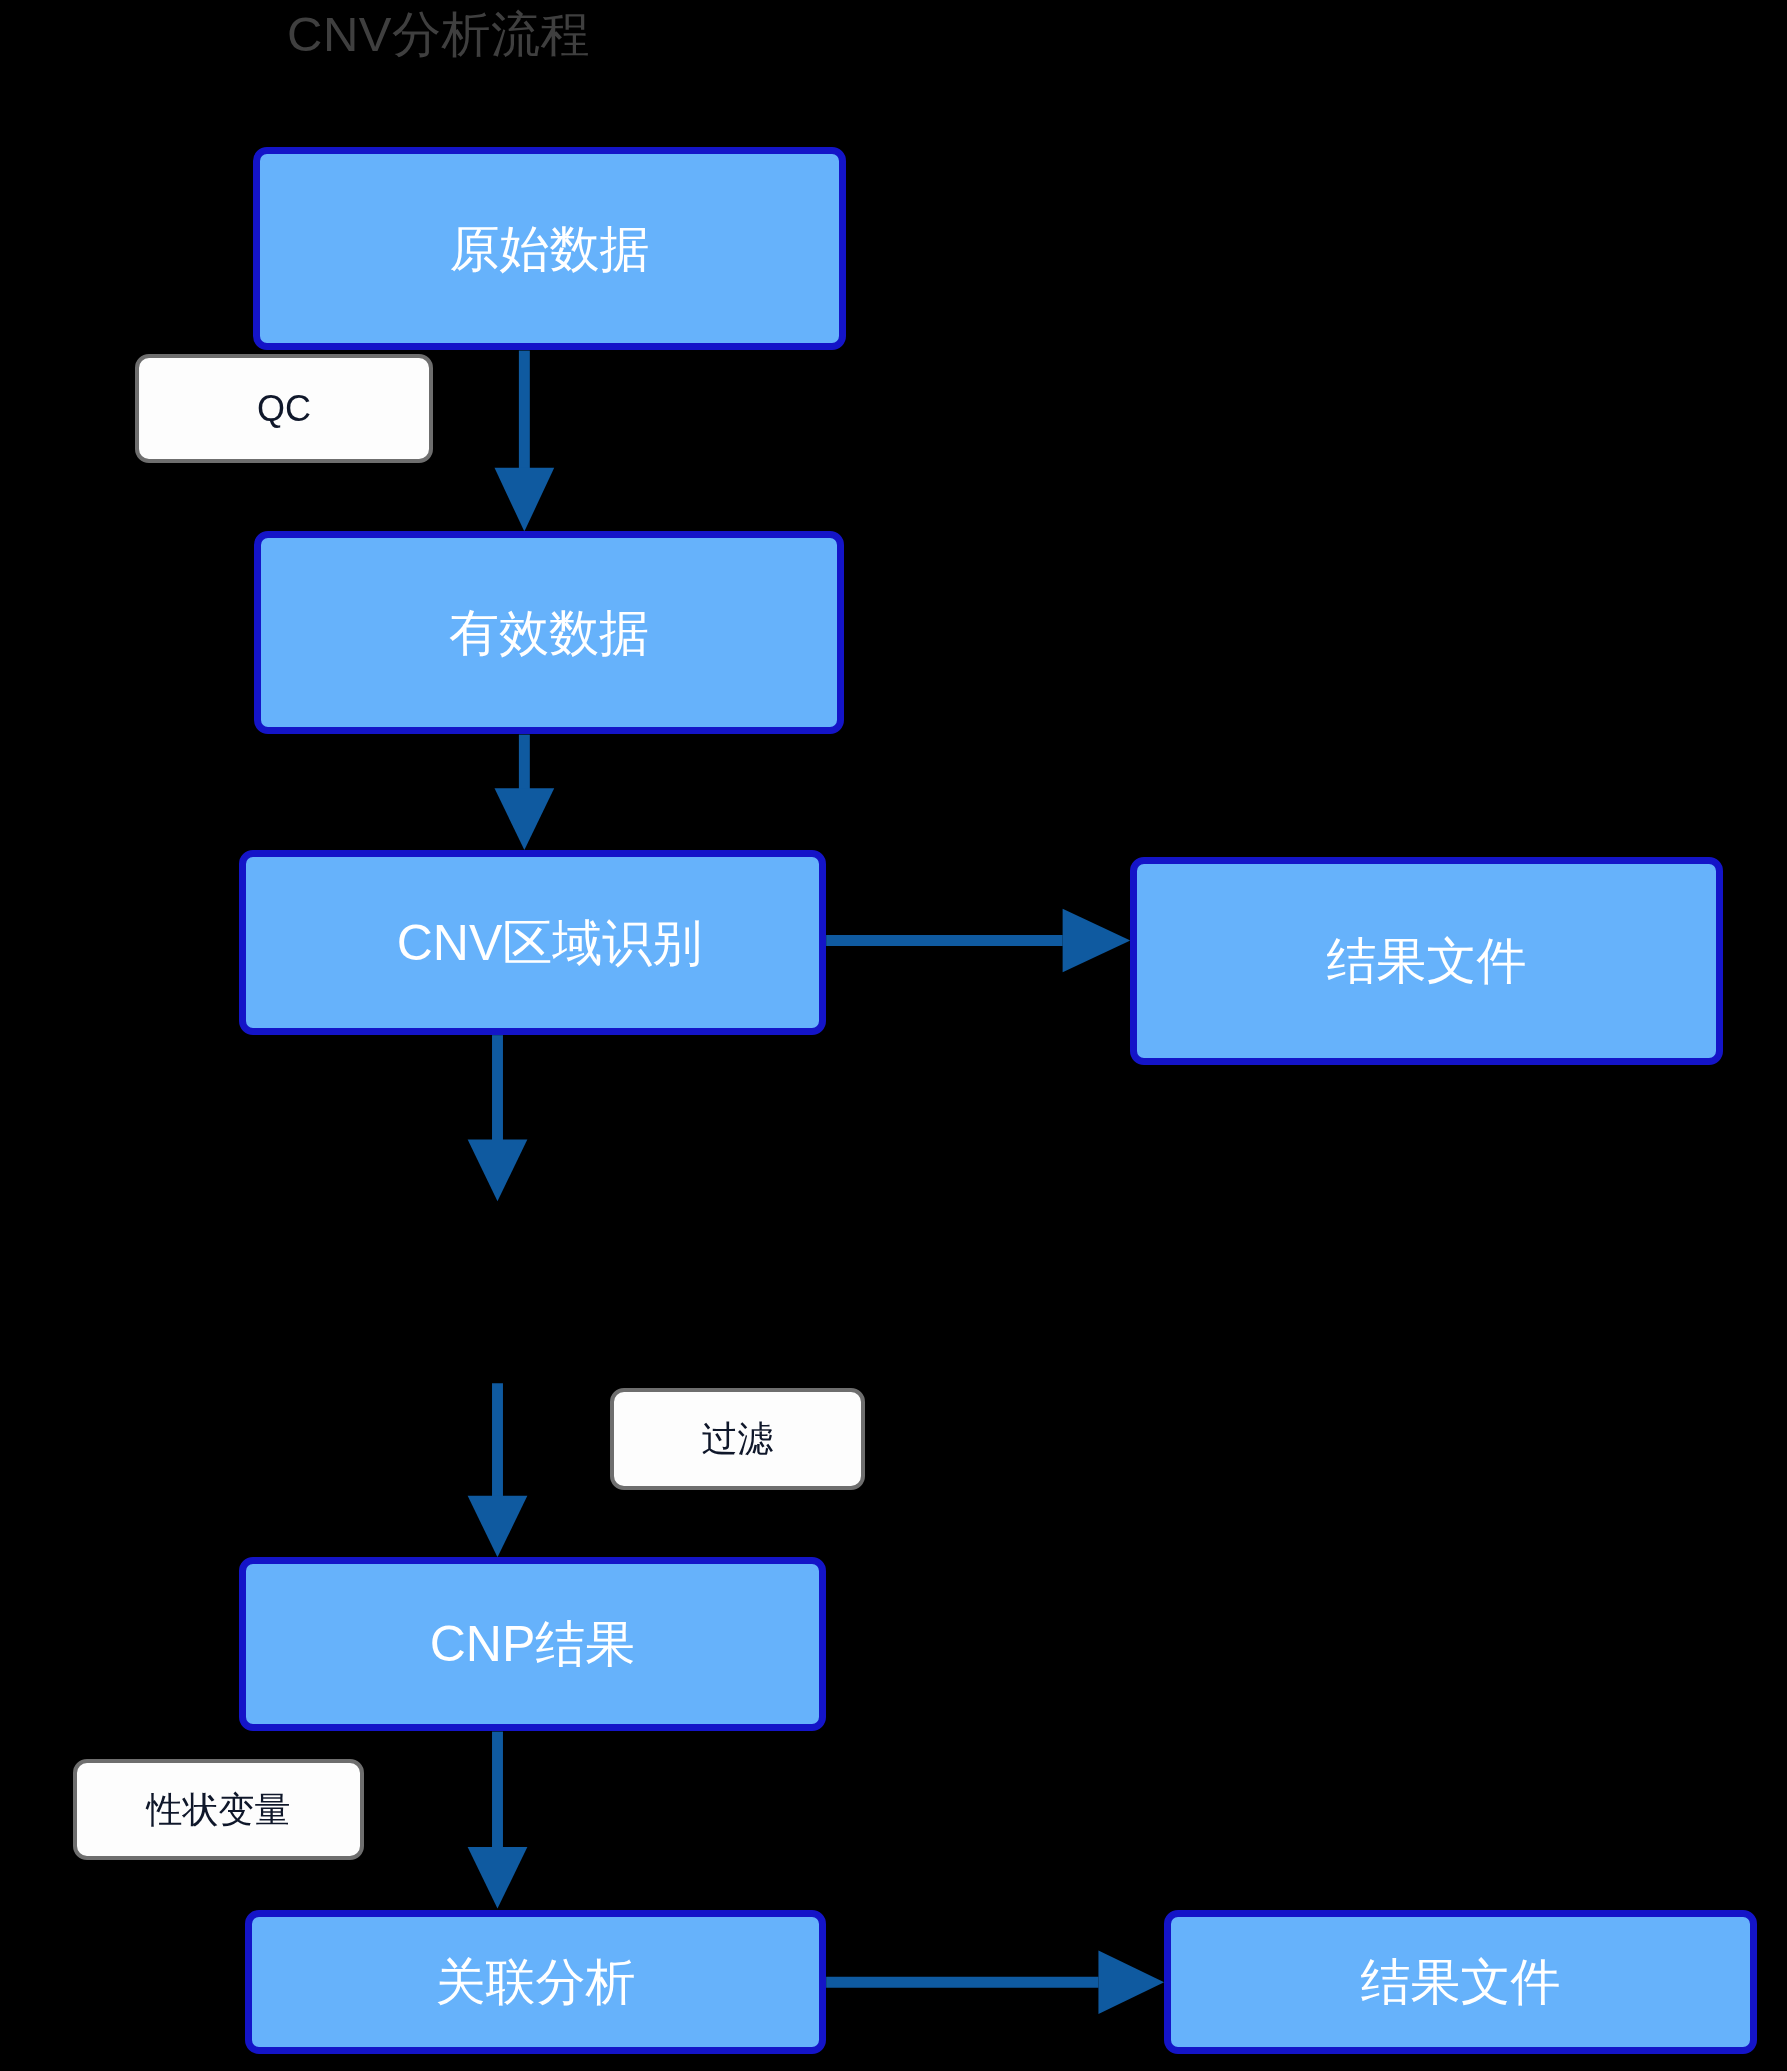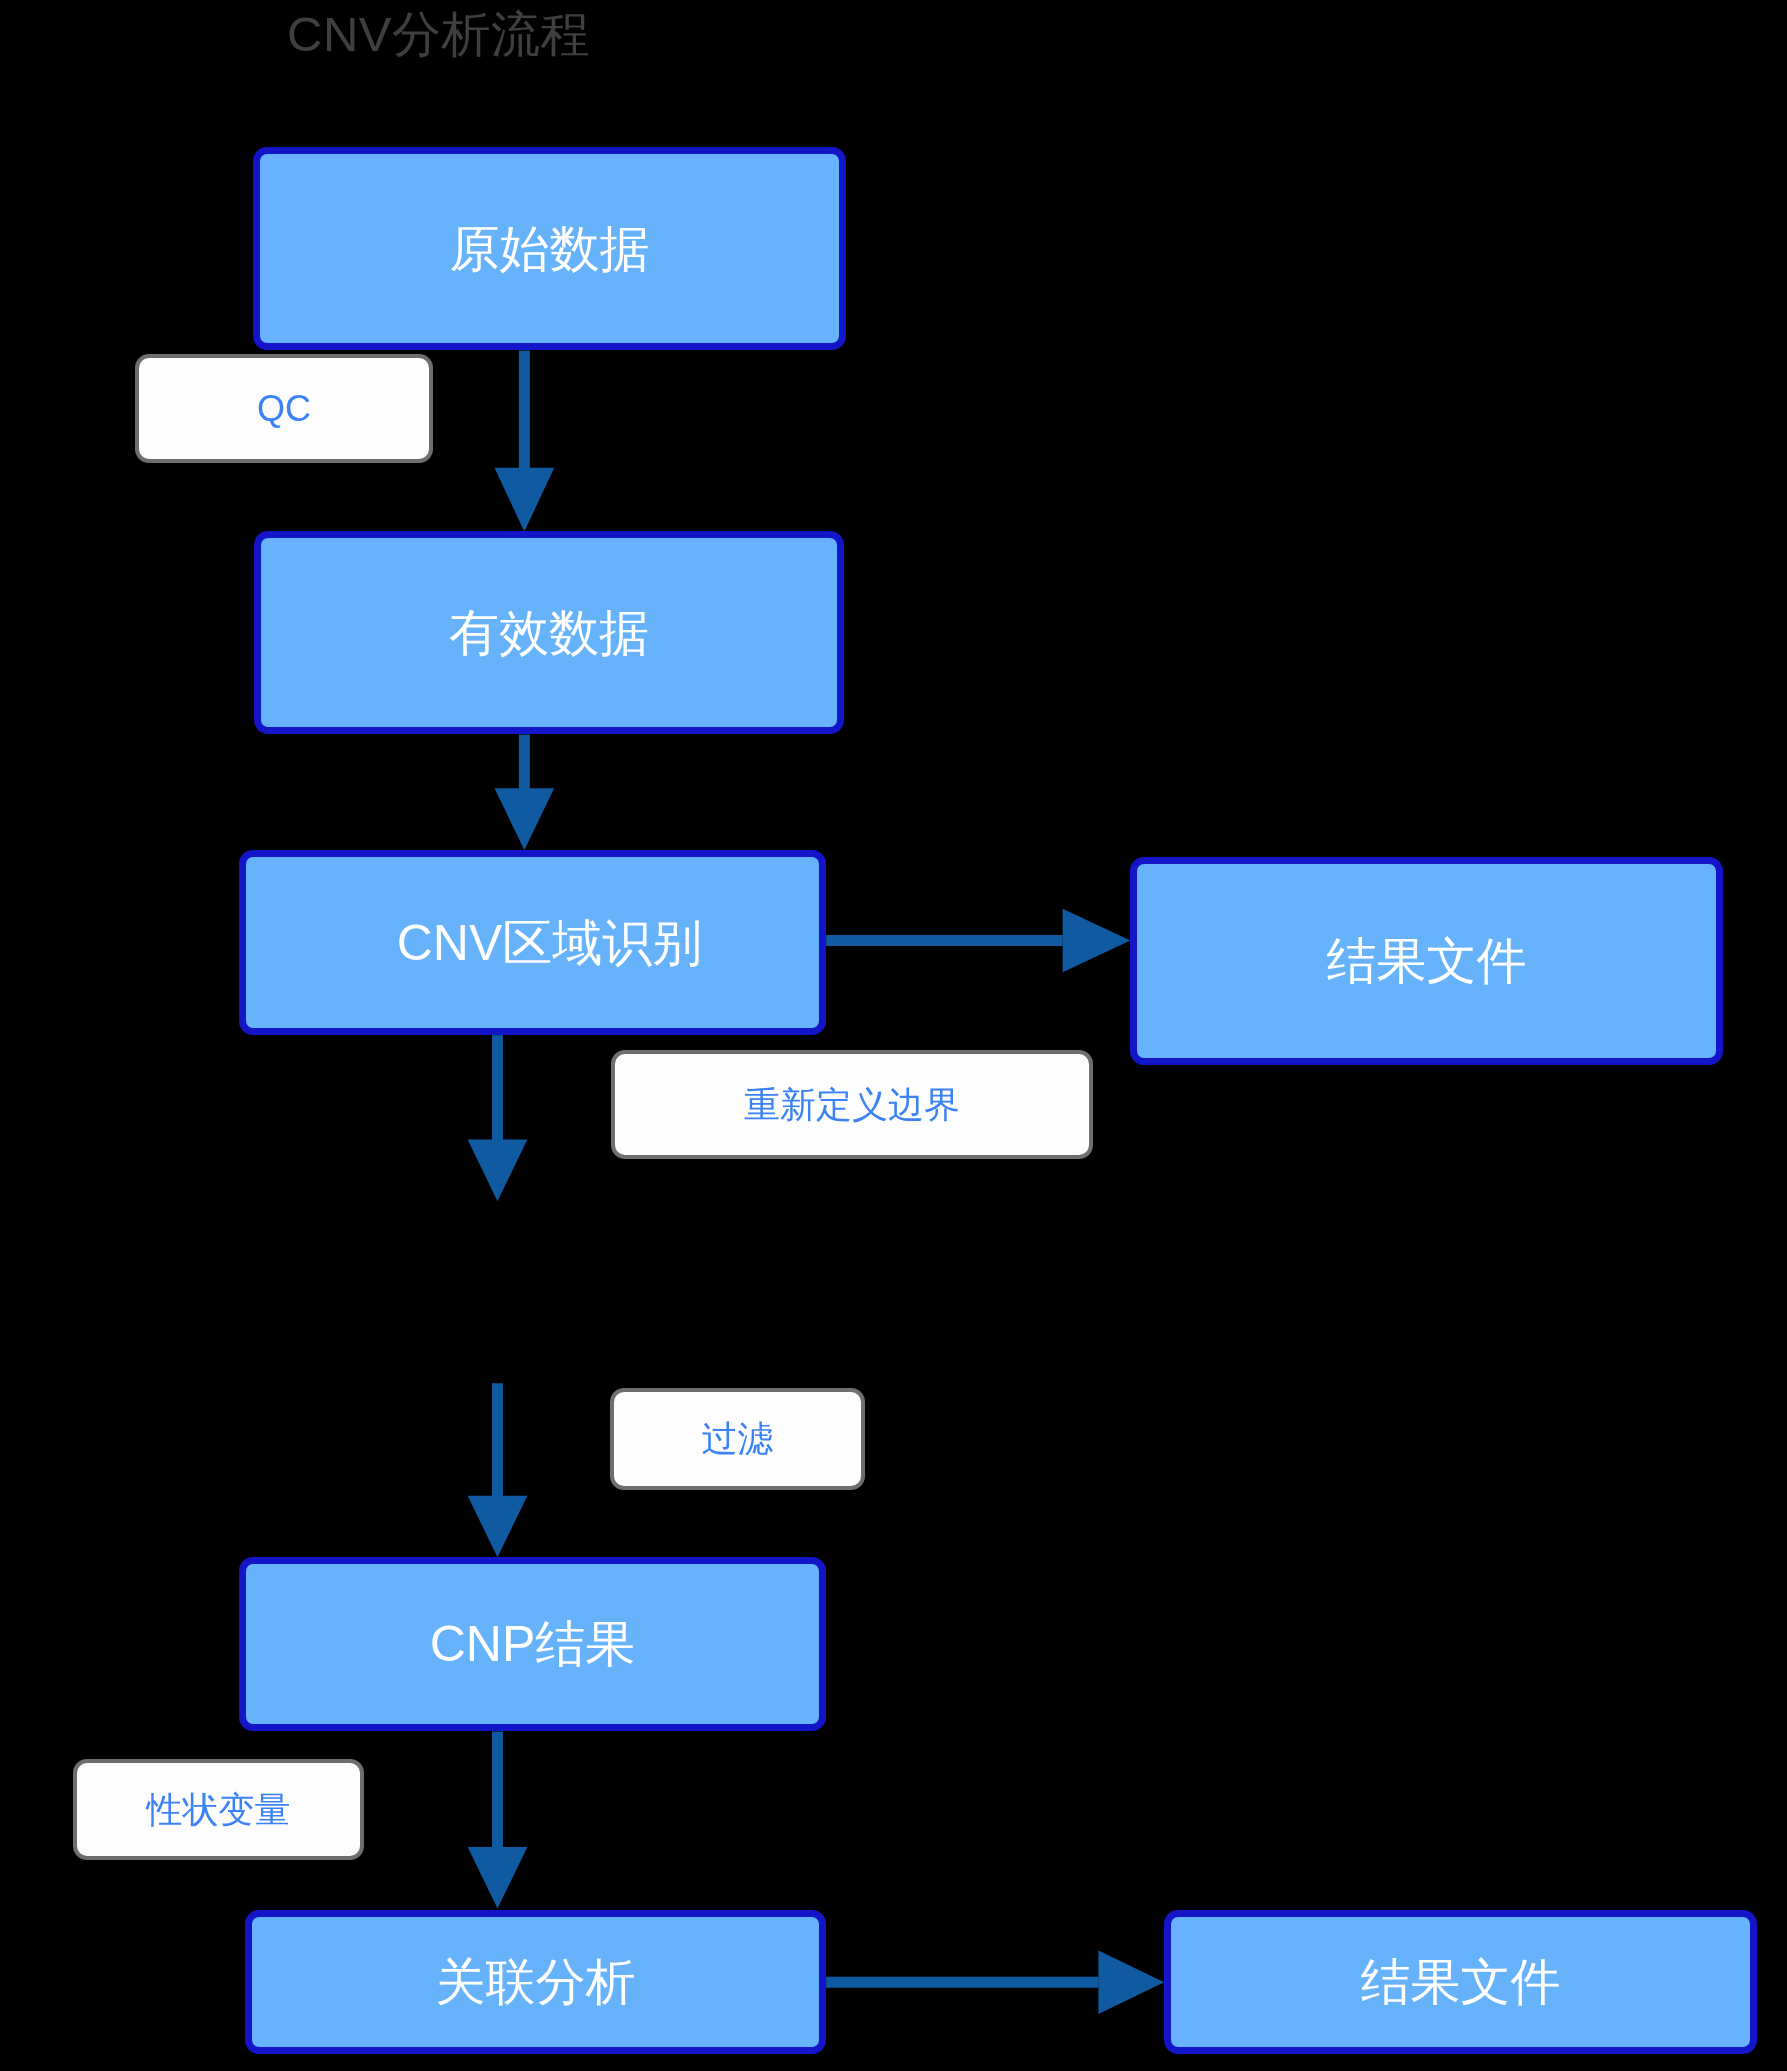--- a/index.html
+++ b/index.html
@@ -48,21 +48,21 @@
   
   .chip {
     position: absolute;
     box-sizing: border-box;
     background: #fdfdfd;
     border: 4px solid #6e6e6e;
     border-radius: 14px;
     display: flex;
     align-items: center;
     justify-content: center;
-    color: #3b82f6;
+    color: #0f172a;
     font-size: 36px;
     line-height: 1.2;
     text-align: center;
     white-space: nowrap;
   }
   
   #edges {
     position: absolute;
     left: 0;
     top: 0;
@@ -151,23 +151,20 @@
 
   <div class="node" style="left:1164px; top:1910px; width:593px; height:144px; font-size:50px;">
     <span>结果文件</span>
   </div>
 
   <div class="chip" style="left:135px; top:354px; width:298px; height:109px;">
     <span>QC</span>
   </div>
 
 
-  <div class="chip" style="left:611px; top:1050px; width:482px; height:109px;">
-    <span>重新定义边界</span>
-  </div>
 
   <div class="chip" style="left:610px; top:1388px; width:255px; height:102px;">
     <span>过滤</span>
   </div>
 
   <div class="chip" style="left:73px; top:1759px; width:291px; height:101px;">
     <span>性状变量</span>
   </div>
 
 </div>

